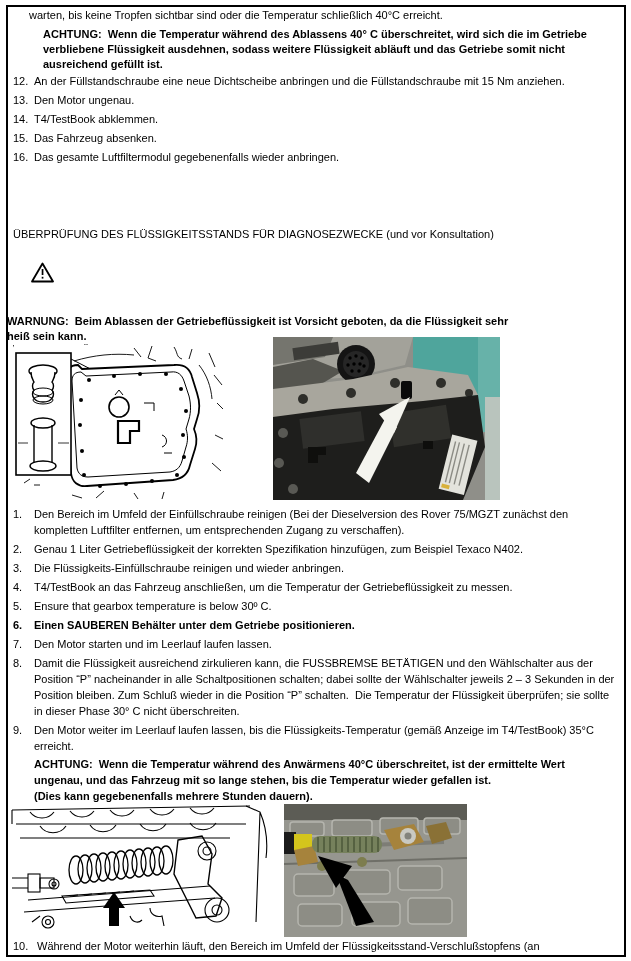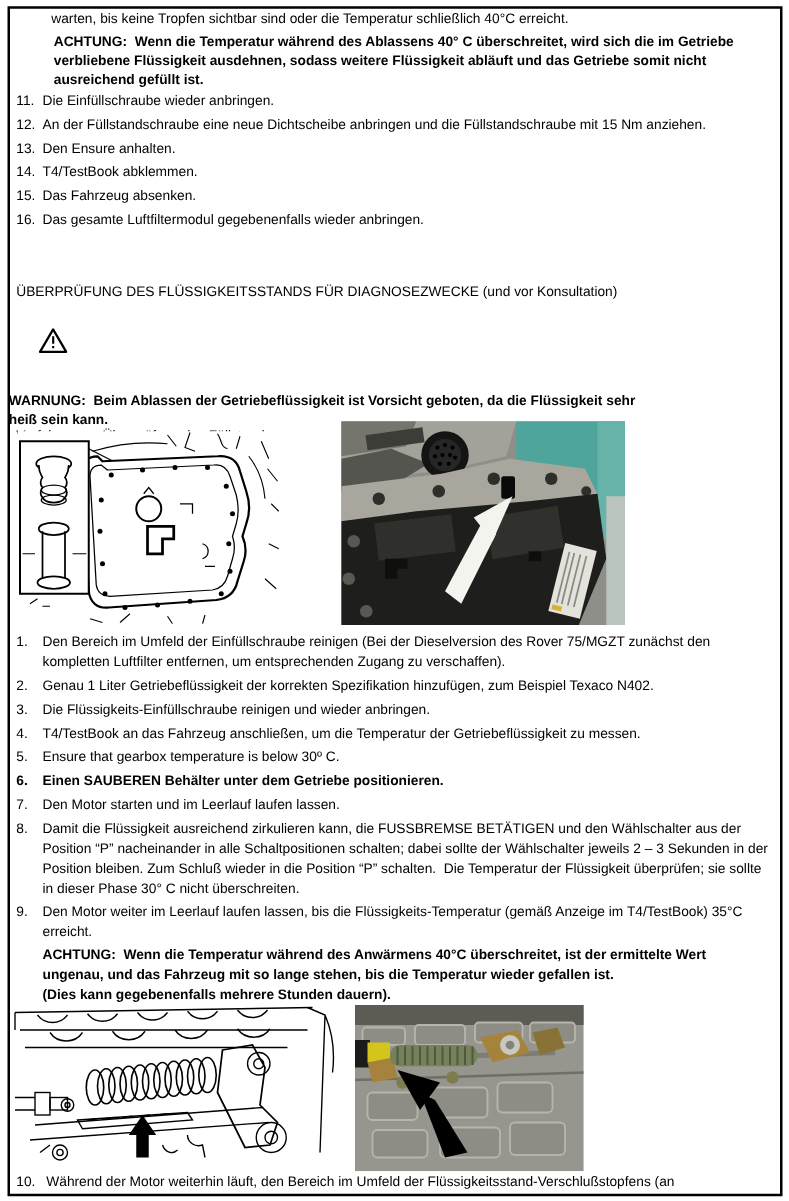--- a/index.html
+++ b/index.html
@@ -20,36 +20,32 @@
   .warn-text{width:524px;line-height:15px;}
   .fig{background:#fff;}
   svg{display:block;}
 </style>
 </head>
 <body>
 
 <div class="page">
   <div class="page-border"></div>
 
-  <p class="abs" style="left:41px;top:8px;width:578px;">warten, bis keine Tropfen sichtbar sind oder die Temperatur schließlich 40°C erreicht.</p>
+  <p class="abs" style="left:29px;top:8px;width:578px;">warten, bis keine Tropfen sichtbar sind oder die Temperatur schließlich 40°C erreicht.</p>
 
   <p class="abs b" style="left:43px;top:27px;width:580px;">ACHTUNG:&nbsp; Wenn die Temperatur während des Ablassens 40° C überschreitet, wird sich die im Getriebe verbliebene Flüssigkeit ausdehnen, sodass weitere Flüssigkeit abläuft und das Getriebe somit nicht ausreichend gefüllt ist.</p>
 
   <div class="abs steps" style="left:13px;top:73px;width:600px;">
-    <div class="step">
-      <span class="num">11.</span>
-      <span class="txt">Die Einfüllschraube wieder anbringen.</span>
-    </div>
     <div class="step">
       <span class="num">12.</span>
       <span class="txt" style="max-width:560px;">An der Füllstandschraube eine neue Dichtscheibe anbringen und die Füllstandschraube mit 15 Nm anziehen.</span>
     </div>
     <div class="step">
       <span class="num">13.</span>
-      <span class="txt">Den Ensure anhalten.</span>
+      <span class="txt">Den Motor ungenau.</span>
     </div>
     <div class="step">
       <span class="num">14.</span>
       <span class="txt">T4/TestBook abklemmen.</span>
     </div>
     <div class="step">
       <span class="num">15.</span>
       <span class="txt">Das Fahrzeug absenken.</span>
     </div>
     <div class="step">

